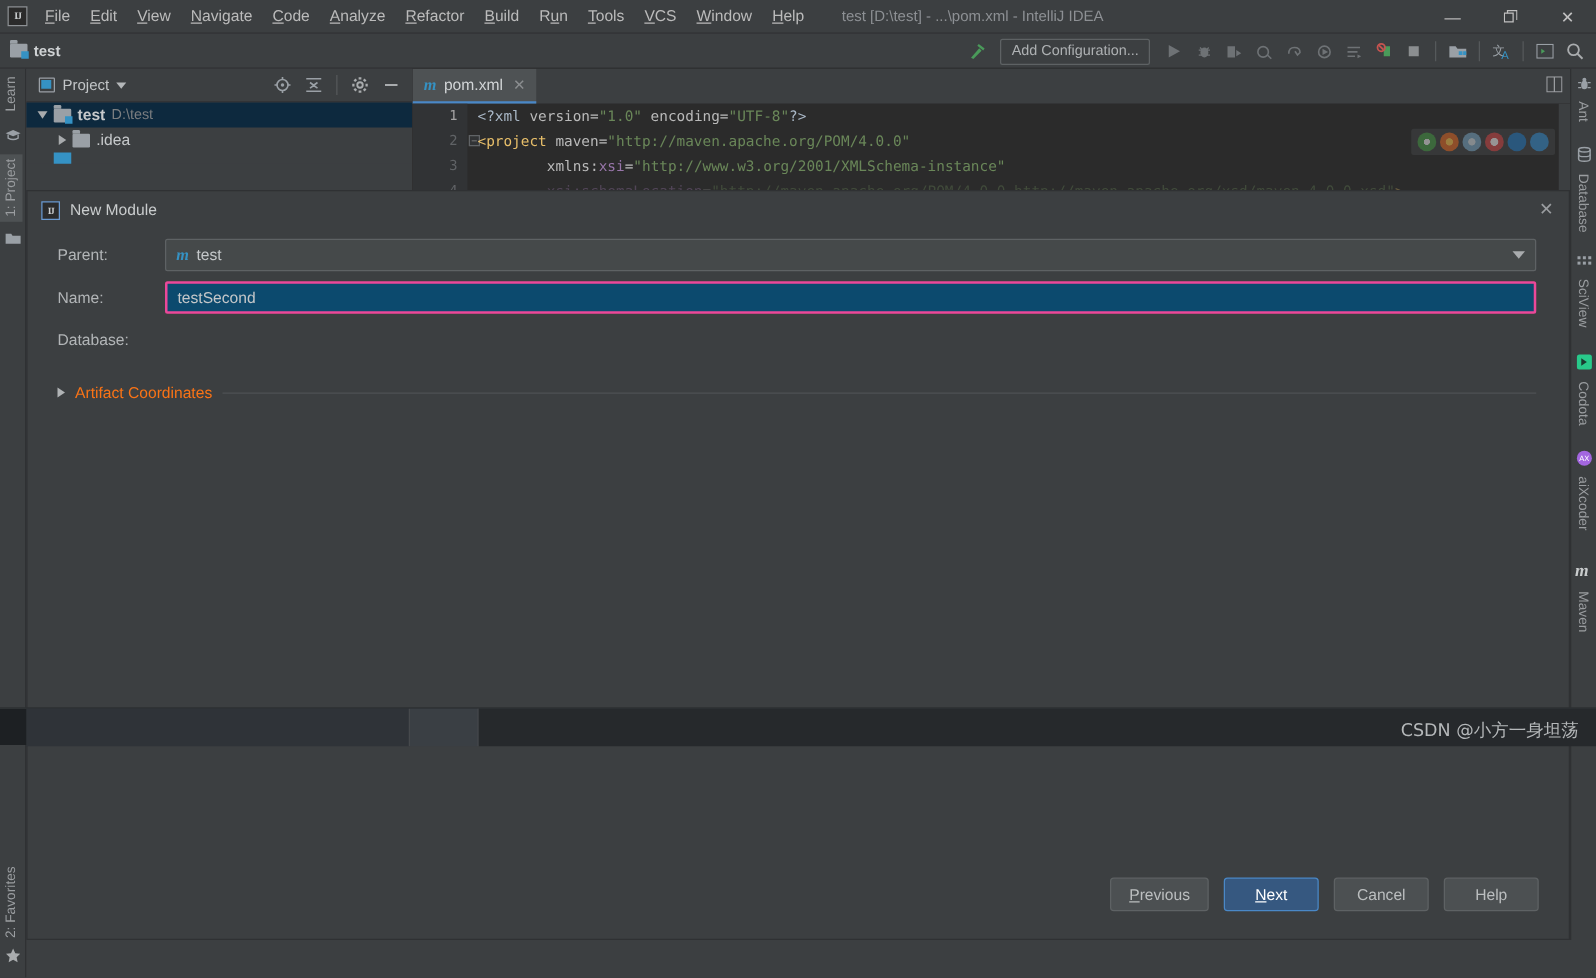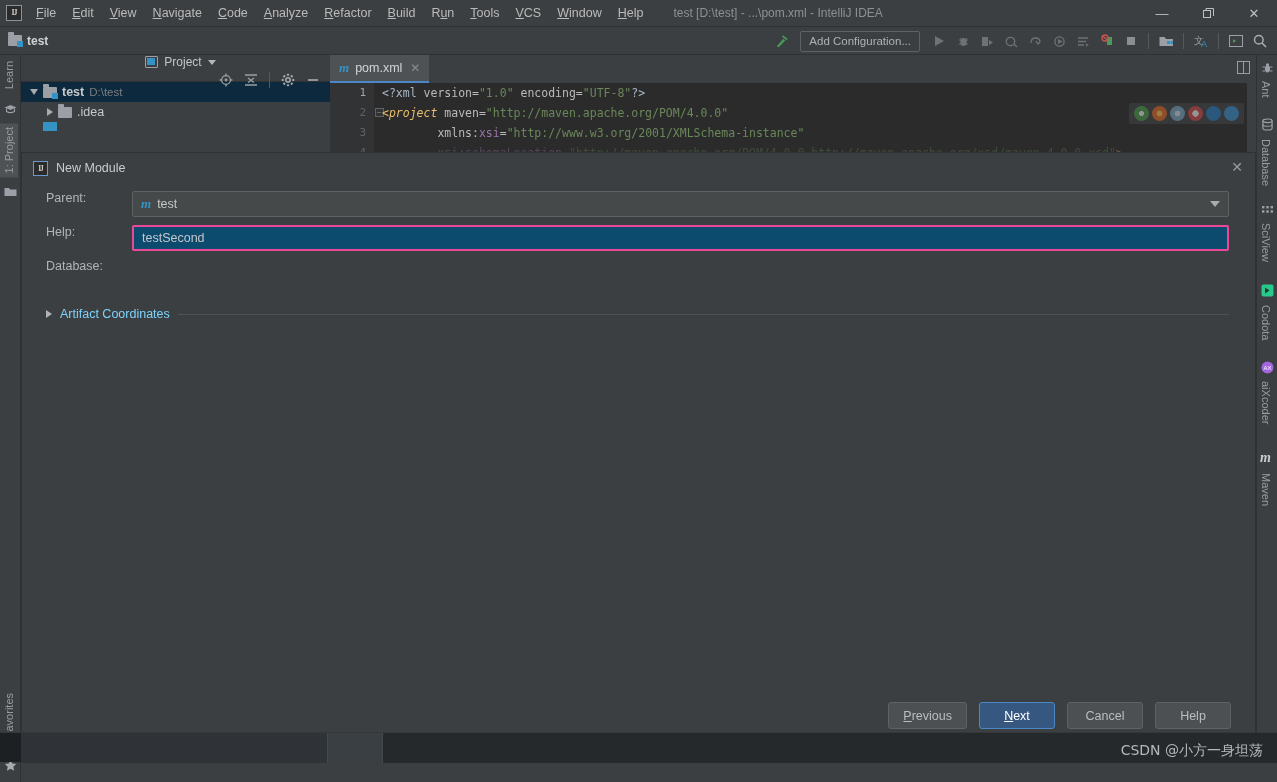--- a/index.html
+++ b/index.html
@@ -6,21 +6,21 @@
   html, body {
     margin: 0; padding: 0;
     width: 1277px; height: 782px;
     overflow: hidden;
     background: #3c3f41;
     font-family: "Liberation Sans", sans-serif;
     -webkit-font-smoothing: antialiased;
   }
   #app {
     position: relative;
-    width: 1277px; height: 762px;
+    width: 1277px; height: 596px;
     background: #3c3f41;
   }
 
   
   .menubar {
     position: absolute; left: 0; top: 0; width: 1277px; height: 27px;
     background: #3c3f41;
     display: flex; align-items: center;
     border-bottom: 1px solid #2f3133;
   }
@@ -107,21 +107,20 @@
   .vtab.active { background: #4e5254; }
 
   
   .proj-panel {
     position: absolute; left: 21px; top: 55px; width: 309px; height: 105px;
     background: #3c3f41; overflow: hidden;
   }
   .proj-head {
     height: 27px; display: flex; align-items: center;
     border-bottom: 1px solid #2f3133;
-    flex-direction: column;
   }
   .proj-title {
     color: #c2c5c7; font-size: 12px; display: flex; align-items: center; gap: 6px;
     margin-left: 10px;
   }
   .sq-ico {
     width: 13px; height: 12px; border: 1.5px solid #9aa0a6;
     border-radius: 1px; position: relative;
   }
   .sq-ico:after {
@@ -176,21 +175,21 @@
     font-family: "DejaVu Sans Mono", monospace; font-size: 11.5px;
   }
   .gutter {
     position: absolute; left: 0; top: 0; width: 44px; height: 100%;
     background: #313335; text-align: right;
   }
   .gln { color: #606366; font-size: 11px; line-height: 20px; padding-right: 8px; }
   .gln.cur { color: #a4a3a3; }
   .code-lines { position: absolute; left: 52px; top: 0; white-space: nowrap; }
   .cl { line-height: 20px; height: 20px; }
-  .k-tag { color: #e8bf6a; font-style: italic; }
+  .k-tag { color: #e8bf6a; }
   .k-attr { color: #bababa; }
   .k-val { color: #6a8759; }
   .k-ns { color: #9876aa; }
   .k-punct { color: #a9b7c6; }
   .fold {
     position: absolute; left: 45px; width: 9px; height: 9px;
     border: 1px solid #606366; color: #808080; font-size: 8px;
     line-height: 7px; text-align: center; background: #313335;
   }
   .browsers {
@@ -217,21 +216,21 @@
     font-size: 7.5px; line-height: 13px; text-align: center;
     font-family: "Liberation Serif", serif; font-weight: bold; letter-spacing: -1px;
   }
   .dlg-title { color: #c9cccd; font-size: 12.5px; }
   .dlg-x {
     position: absolute; right: 10px; top: 7px; width: 16px; height: 16px;
     color: #9a9da0; font-size: 14px; text-align: center; line-height: 15px;
   }
   .form { position: absolute; left: 0; top: 38px; width: 100%; }
   .frow {
-    display: flex; align-items: flex-start; height: 26px; margin-bottom: 8px;
+    display: flex; align-items: center; height: 26px; margin-bottom: 8px;
     padding-left: 24px; padding-right: 26px;
   }
   .flabel { width: 86px; color: #b2b5b7; font-size: 12.5px; }
   .finput {
     flex: 1; height: 26px; background: #45494a;
     border: 1px solid #5e6264; border-radius: 2px;
     display: flex; align-items: center; padding: 0 8px; gap: 6px;
     color: #c4c7c9; font-size: 12.5px; position: relative;
   }
   .finput.focus {
@@ -252,21 +251,21 @@
     border-bottom: none; border-radius: 1px 1px 0 0;
   }
   .collapse-row {
     display: flex; align-items: center; gap: 8px;
     padding-left: 24px; padding-right: 26px; margin-top: 22px;
   }
   .tri-r {
     width: 0; height: 0; border-top: 4px solid transparent;
     border-bottom: 4px solid transparent; border-left: 6px solid #b0b3b5;
   }
-  .collapse-lbl { color: #7dd3fc; font-size: 12.5px; white-space: nowrap; }
+  .collapse-lbl { color: #f97316; font-size: 12.5px; white-space: nowrap; }
   .collapse-line { flex: 1; height: 1px; background: #4e5254; }
 
   .dlg-buttons {
     position: absolute; right: 24px; bottom: 22px;
     display: flex; gap: 12px;
   }
   .btn {
     min-width: 76px; height: 27px; border-radius: 3px;
     border: 1px solid #5e6264; background: #4c5052;
     color: #bbbebf; font-size: 12.5px;
@@ -624,21 +623,21 @@
       <div class="frow">
         <div class="flabel">Parent:</div>
         <div class="finput">
           <span class="m-ico">m</span>
           <span>test</span>
           <span class="fi-drop"></span>
         </div>
       </div>
 
       <div class="frow">
-        <div class="flabel">Help:</div>
+        <div class="flabel">Name:</div>
         <div class="finput focus">
           <span>testSecond</span>
         </div>
       </div>
 
       <div class="frow">
         <div class="flabel">Database:</div>
       </div>
 
       <div class="collapse-row">

